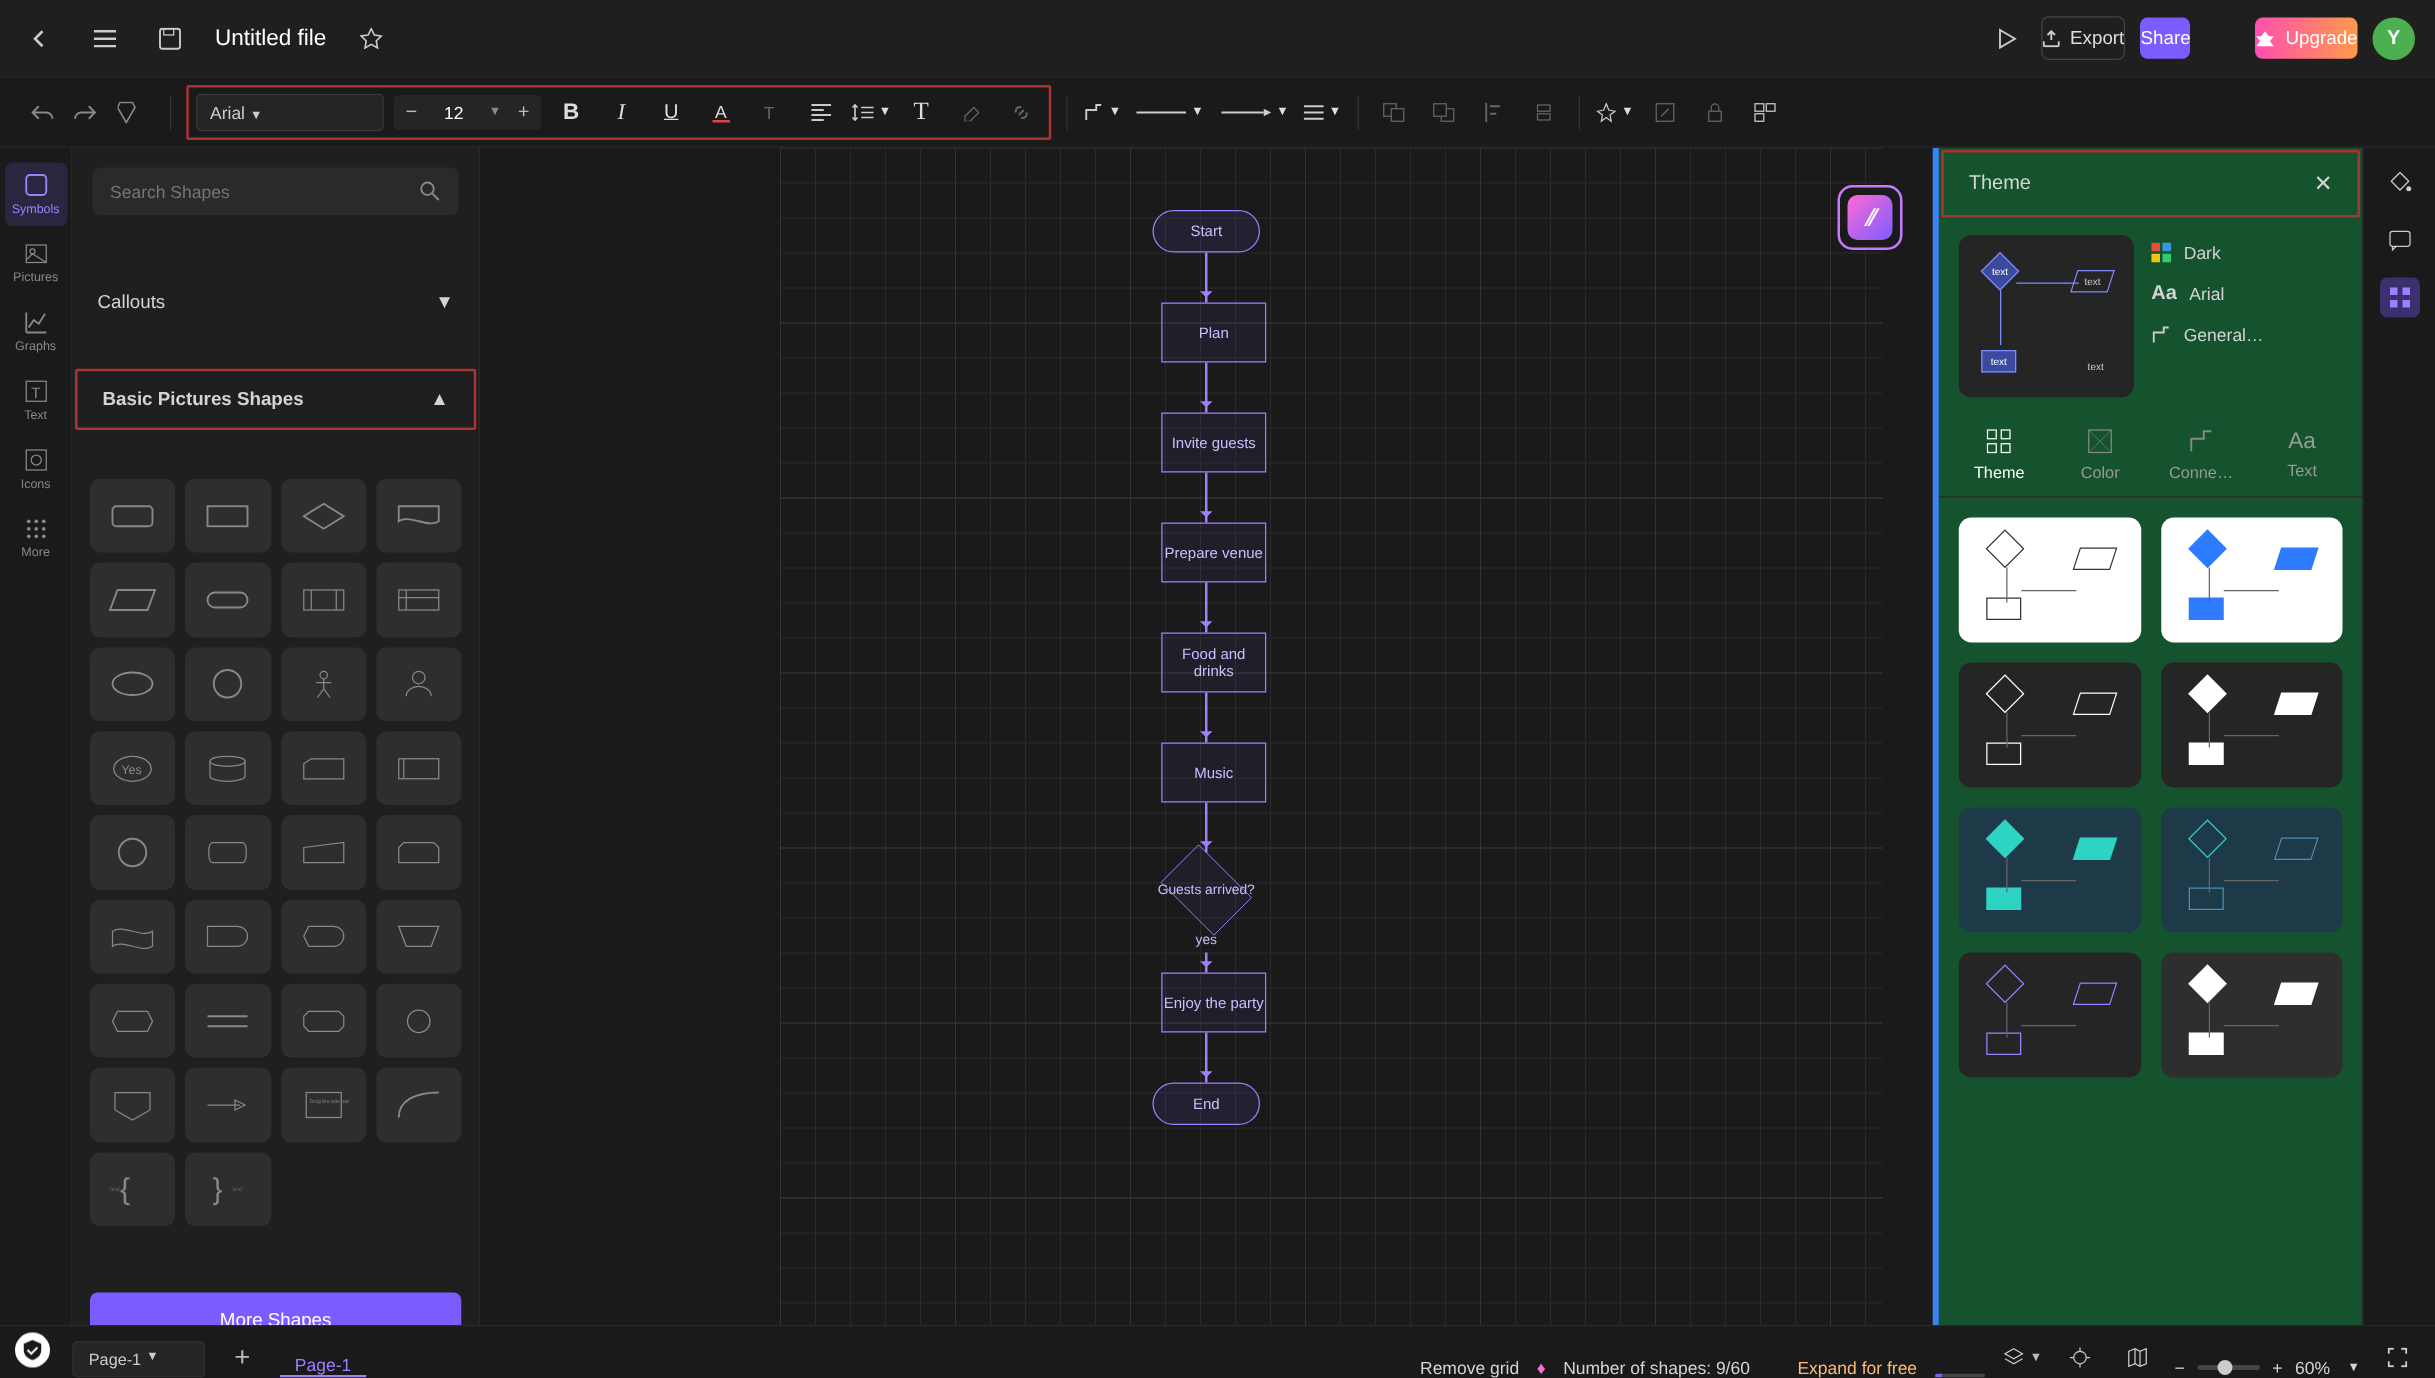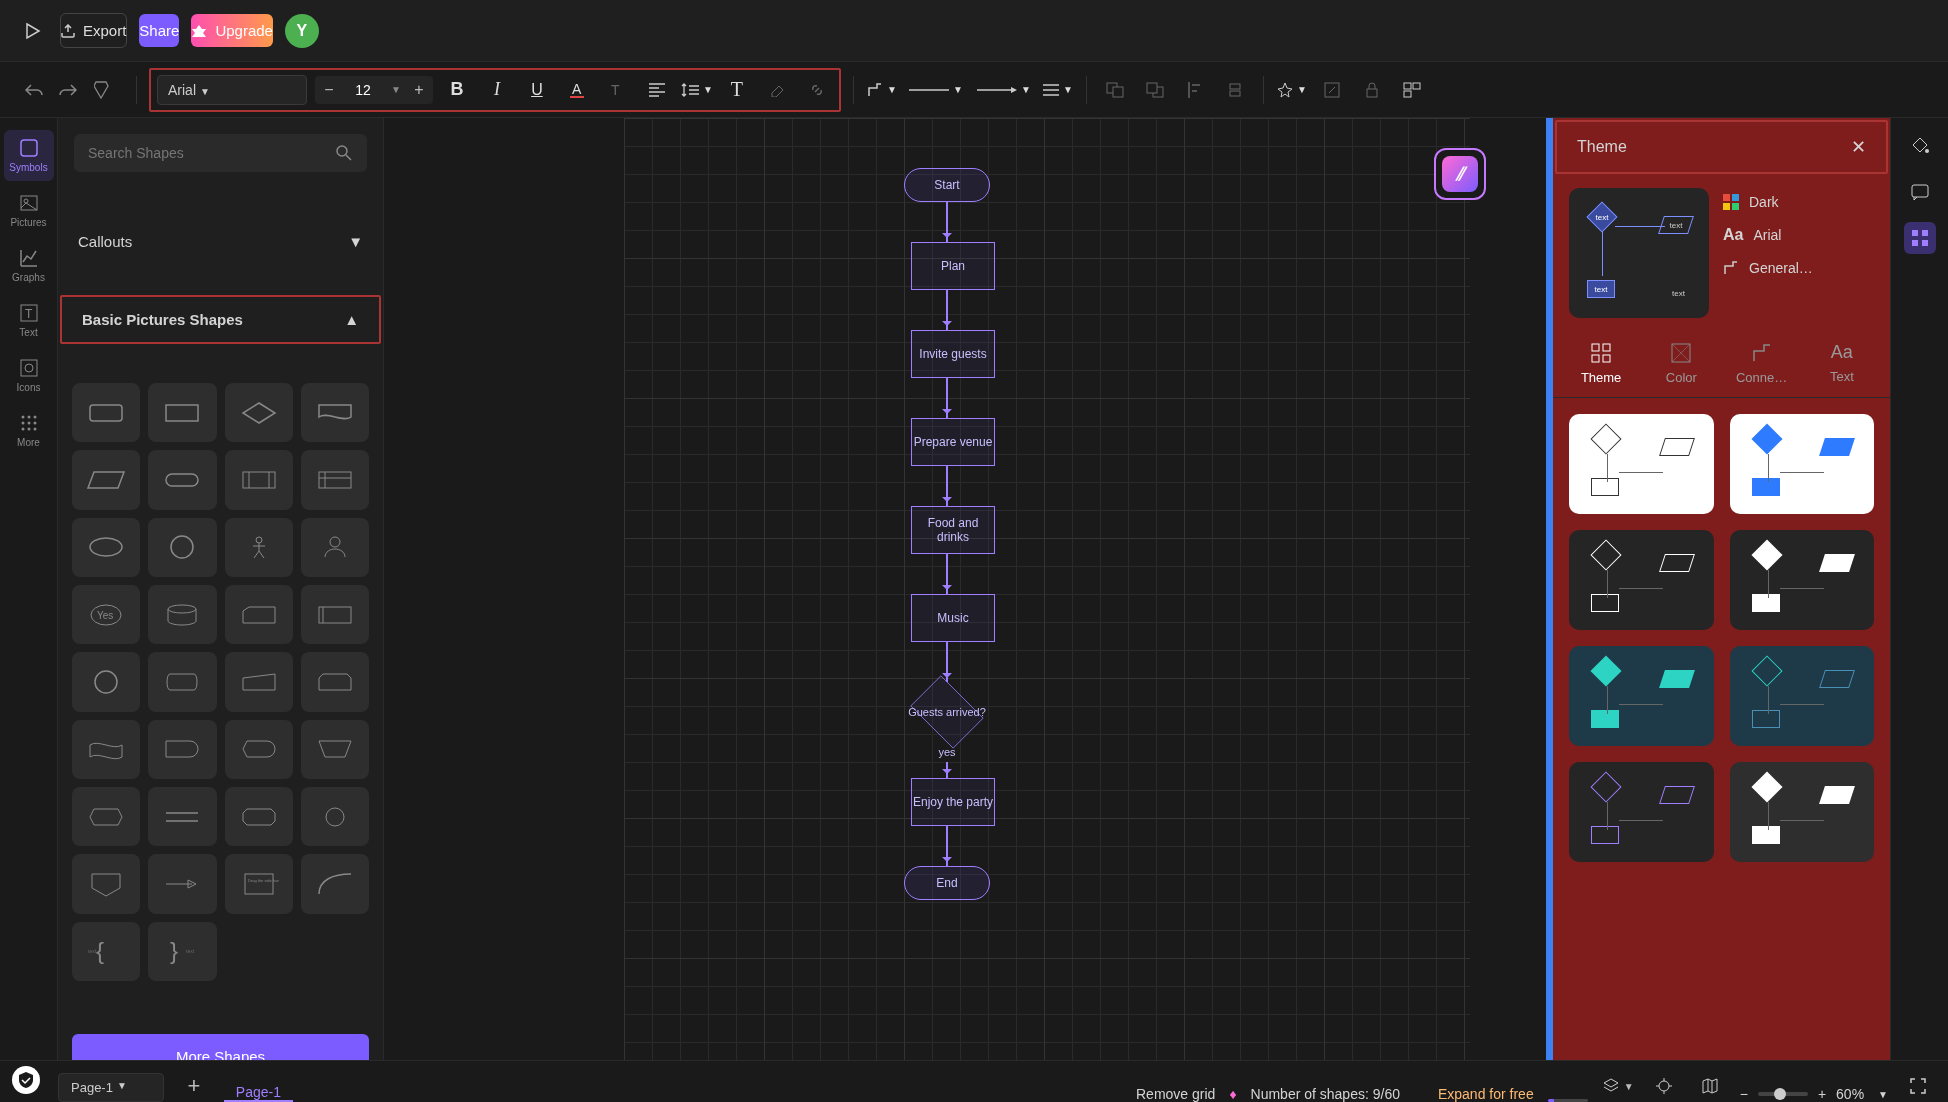--- a/index.html
+++ b/index.html
@@ -7,21 +7,21 @@
 
 
 .topbar { height: 62px; background: #1f1f1f; display: flex; align-items: center; padding: 0 16px; border-bottom: 1px solid #2a2a2a; }
 .topbar-left { display: flex; align-items: center; gap: 20px; flex: 1; }
 .topbar-right { display: flex; align-items: center; gap: 12px; }
 .icon-btn { width: 32px; height: 32px; display: flex; align-items: center; justify-content: center; cursor: pointer; color: #bbb; border-radius: 4px; }
 .file-title { color: #fff; font-size: 18px; font-weight: 500; }
 .btn { padding: 8px 0; border-radius: 6px; font-size: 15px; cursor: pointer; display: flex; align-items: center; gap: 8px; border: none; }
 .btn-export { background: transparent; border: 1px solid #444; color: #ddd; }
 .btn-share { background: #7c5cff; color: #fff; }
-.btn-upgrade { background: linear-gradient(90deg, #ff4fb0, #ff9a4a); color: #fff; font-weight: 500; }
+.btn-upgrade { background: linear-gradient(90deg, #ff4fb0, #ff9a4a); color: #fff; font-weight: 500; margin-left: 40px; }
 .avatar { width: 34px; height: 34px; border-radius: 50%; background: #4caf50; color: #fff; display: flex; align-items: center; justify-content: center; font-weight: bold; }
 
 
 .toolbar { height: 56px; background: #1a1a1a; display: flex; align-items: center; padding: 0 12px; gap: 8px; border-bottom: 1px solid #2a2a2a; position: relative; }
 .toolbar-group { display: flex; align-items: center; gap: 2px; padding: 0 6px; }
 .toolbar-sep { width: 1px; height: 28px; background: #333; margin: 0 4px; }
 .font-select { background: #252525; border: 1px solid #3a3a3a; color: #ccc; padding: 6px 32px 6px 10px; border-radius: 4px; font-size: 14px; width: 150px; position: relative; }
 .font-section { border: 2px solid #a33; border-radius: 2px; display: flex; align-items: center; gap: 8px; padding: 4px 6px; }
 .size-input { background: #252525; border: none; color: #fff; width: 40px; text-align: center; font-size: 14px; padding: 4px; }
 .size-control { display: flex; align-items: center; background: #252525; border-radius: 4px; }
@@ -66,21 +66,21 @@
 .conn-label { font-size: 11px; color: #c8bfff; margin: 4px 0; }
 
 
 .ai-fab { position: absolute; top: 30px; right: 24px; width: 52px; height: 52px; border-radius: 12px; border: 2px solid #c678ff; display: flex; align-items: center; justify-content: center; cursor: pointer; background: #1a1a1a; }
 .ai-fab-inner { width: 36px; height: 36px; border-radius: 8px; background: linear-gradient(135deg,#ff6ad5,#7c5cff); display:flex;align-items:center;justify-content:center;color:#fff;font-size:18px;font-style:italic;font-weight:bold; }
 
 
 .right-rail { width: 58px; background: #1a1a1a; border-left: 1px solid #2a2a2a; display: flex; flex-direction: column; align-items: center; padding-top: 12px; gap: 14px; }
 
 
-.theme-panel { width: 344px; background: #7f1d1d; border-left: 7px solid #3b82f6; display: flex; flex-direction: column; margin-left: 36px; }
+.theme-panel { width: 344px; background: #14532d; border-left: 5px solid #3b82f6; display: flex; flex-direction: column; }
 .theme-header { display: flex; justify-content: space-between; align-items: center; padding: 14px 20px; border: 2px solid #a33; border-radius: 2px; margin: 2px; }
 .theme-preview { margin: 12px 16px; display: flex; gap: 14px; }
 .preview-card { width: 140px; height: 130px; background: #252525; border-radius: 10px; display: flex; align-items: center; justify-content: center; position: relative; }
 .theme-meta { display: flex; flex-direction: column; gap: 16px; padding-top: 6px; font-size: 14px; }
 .meta-row { display: flex; align-items: center; gap: 10px; }
 .theme-tabs { display: flex; justify-content: space-around; padding: 12px 8px; border-bottom: 1px solid #2a2a2a; }
 .theme-tab { display: flex; flex-direction: column; align-items: center; gap: 6px; font-size: 13px; color: #999; cursor: pointer; width: 70px; }
 .theme-tab.active { color: #fff; }
 .theme-grid { display: grid; grid-template-columns: 1fr 1fr; gap: 16px; padding: 16px; overflow-y: auto; }
 .theme-cell { height: 100px; border-radius: 10px; display: flex; align-items: center; justify-content: center; cursor: pointer; position: relative; }
@@ -99,20 +99,44 @@
 .md-para { position: absolute; width: 30px; height: 18px; transform: skewX(-18deg); }
 .md-rect { position: absolute; width: 28px; height: 18px; }
 .md-line { position: absolute; background: #666; }
 
 .badge-heart { color: #ff6ad5; }
 </style>
 </head>
 <body>
 
 <div class="topbar">
+  <div class="topbar-left">
+    <div class="icon-btn">
+        <svg width="16" height="16" viewBox="0 0 16 16">
+          <path d="M10 2 L4 8 L10 14" stroke="#ccc" stroke-width="2" fill="none"></path>
+        </svg>
+      </div>
+    <div class="icon-btn">
+        <svg width="18" height="14" viewBox="0 0 18 14">
+          <path d="M0 1h18M0 7h18M0 13h18" stroke="#ccc" stroke-width="2"></path>
+        </svg>
+      </div>
+    <div class="icon-btn">
+        <svg width="18" height="18" viewBox="0 0 18 18">
+          <rect x="1" y="1" width="16" height="16" rx="2" stroke="#ccc" fill="none" stroke-width="1.5"></rect>
+          <rect x="4" y="1" width="8" height="5" stroke="#ccc" fill="none"></rect>
+        </svg>
+      </div>
+    <div class="file-title">Untitled file</div>
+    <div class="icon-btn">
+        <svg width="18" height="18" viewBox="0 0 18 18">
+          <path d="M9 1l2.5 5 5.5.8-4 4 1 5.5L9 13.5 4 16.3l1-5.5-4-4L6.5 6z" stroke="#ccc" fill="none" stroke-width="1.3"></path>
+        </svg>
+      </div>
+  </div>
   <div class="topbar-right">
     <div class="icon-btn">
         <svg width="20" height="20" viewBox="0 0 20 20">
           <path d="M5 3l12 7-12 7z" stroke="#ccc" fill="none" stroke-width="1.5"></path>
         </svg>
       </div>
     <button class="btn btn-export">
         <svg width="14" height="14" viewBox="0 0 14 14">
           <path d="M7 1v7M4 4l3-3 3 3M1 9v3a1 1 0 001 1h10a1 1 0 001-1V9" stroke="#ccc" fill="none" stroke-width="1.5"></path>
         </svg>

